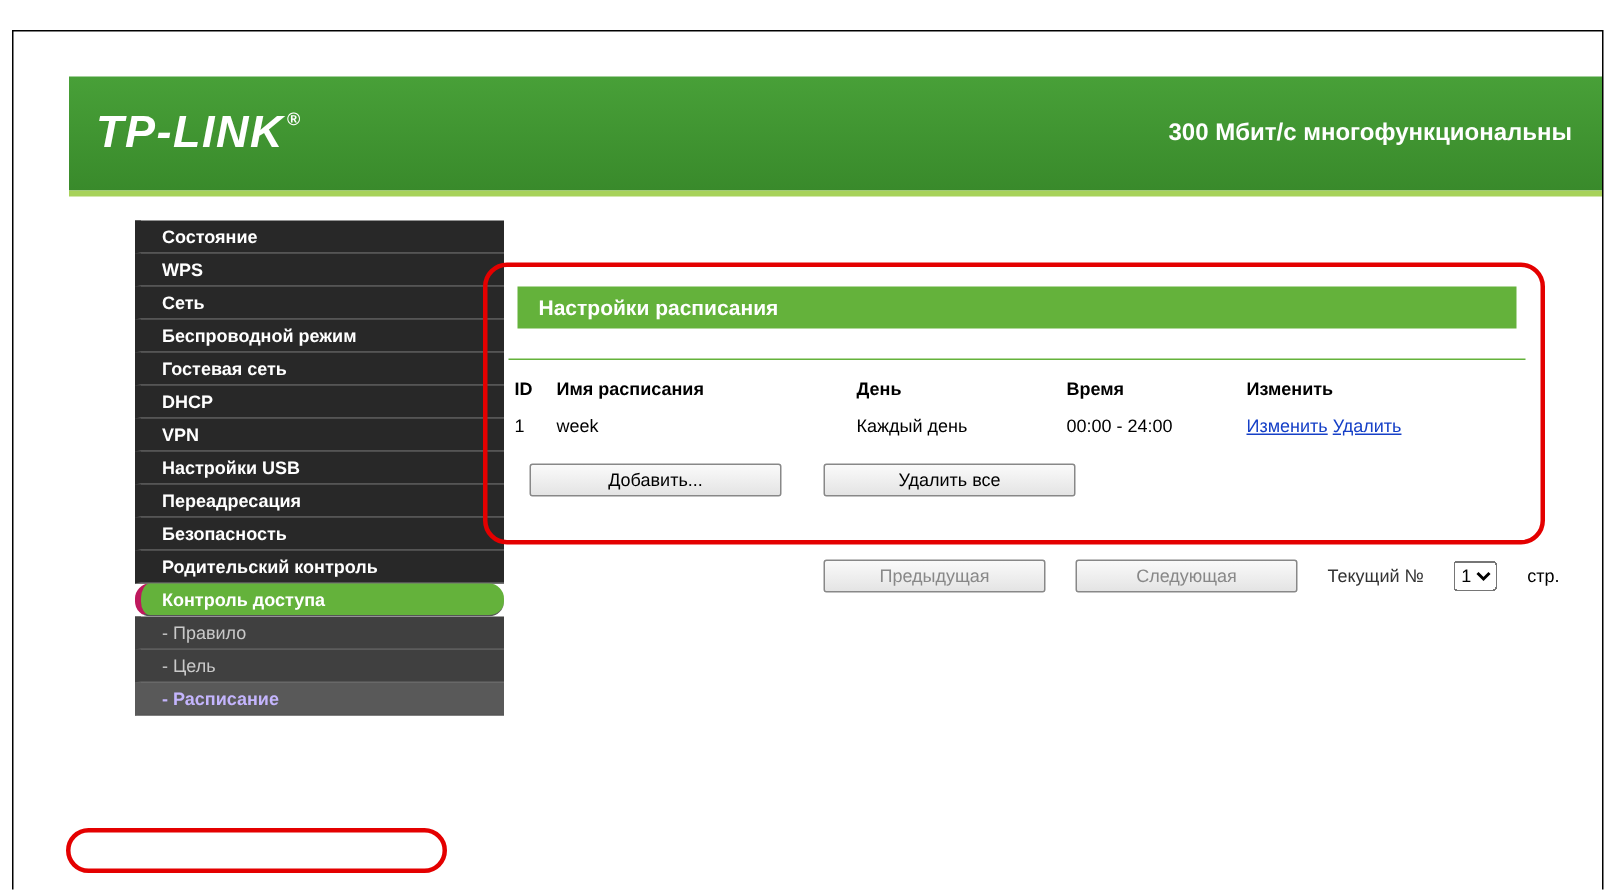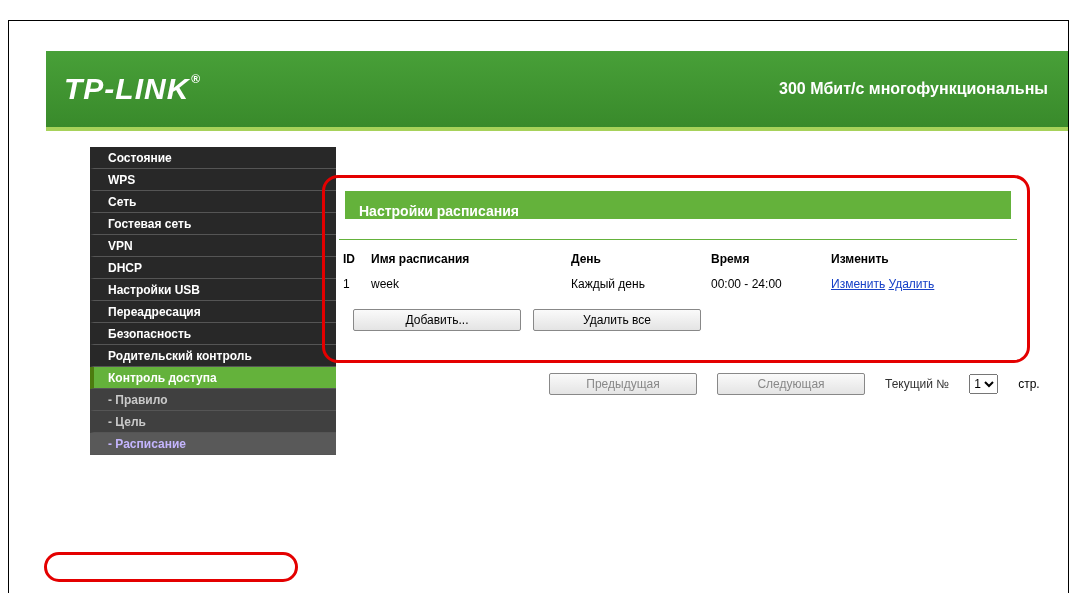--- a/index.html
+++ b/index.html
@@ -72,28 +72,29 @@
     padding: 4px 10px 4px 14px;
     border-bottom: 1px solid #555;
     height: 22px;
     display: flex;
     align-items: center;
     cursor: pointer;
     border-left: 4px solid #282828;
   }
   .side-item.sub {
     color: #c9c9c9;
-    font-weight: bold;
+    font-weight: normal;
     background: #404040;
     border-left: 4px solid #404040;
   }
   .side-item.active-parent {
     background: #64b23b;
-    border-left: 4px solid #4d7c0f;
-    color: #fff;
+    border-left: 4px solid #be185d;
+    color: #fff;
+    border-radius: 10px;
   }
   .side-item.sub.selected {
     background: #595959;
     border-left: 4px solid #595959;
     color: #c4b5fd;
     font-weight: bold;
   }
   .side-highlight {
     position: absolute;
     border: 3px solid #e40000;
@@ -120,21 +121,21 @@
     position: absolute;
     left: 336px;
     top: 170px;
     width: 666px;
     height: 28px;
     background: #64b23b;
     color: #fff;
     font-weight: bold;
     font-size: 14px;
     display: flex;
-    align-items: flex-end;
+    align-items: center;
     padding-left: 14px;
   }
 
   .panel-rule {
     position: absolute;
     left: 330px;
     top: 218px;
     width: 678px;
     border-top: 1px solid #64b23b;
   }
@@ -157,21 +158,21 @@
     text-align: left;
     padding: 3px 4px;
   }
   a.link { color: #1640c7; text-decoration: underline; cursor: pointer; }
 
   .btn-row {
     position: absolute;
     left: 344px;
     top: 288px;
     display: flex;
-    gap: 12px;
+    gap: 28px;
   }
   button.win {
     font-family: inherit;
     font-size: 12px;
     padding: 2px 0;
     background: #eee;
     background: linear-gradient(#fafafa, #e4e4e4);
     border: 1px solid #888;
     border-radius: 2px;
     cursor: pointer;
@@ -203,23 +204,24 @@
       <span>TP-LINK</span>
       <span class="reg">®</span>
     </div>
     <div class="header-title">300 Мбит/с многофункциональны</div>
   </div>
 
   <div class="sidebar" id="sidebar">
       <div class="side-item">Состояние</div>
       <div class="side-item">WPS</div>
       <div class="side-item">Сеть</div>
+      <div class="side-item">Беспроводной режим</div>
       <div class="side-item">Гостевая сеть</div>
+      <div class="side-item">DHCP</div>
       <div class="side-item">VPN</div>
-      <div class="side-item">DHCP</div>
       <div class="side-item">Настройки USB</div>
       <div class="side-item">Переадресация</div>
       <div class="side-item">Безопасность</div>
       <div class="side-item">Родительский контроль</div>
       <div class="side-item active-parent">Контроль доступа</div>
       <div class="side-item sub">- Правило</div>
       <div class="side-item sub">- Цель</div>
       <div class="side-item sub selected">- Расписание</div>
     </div>
 

